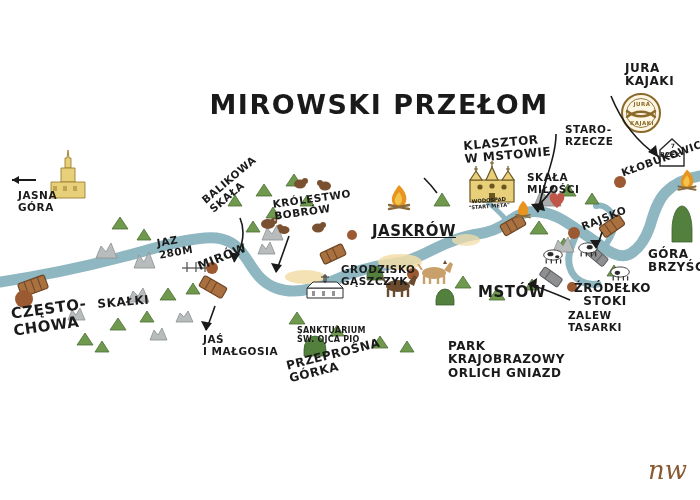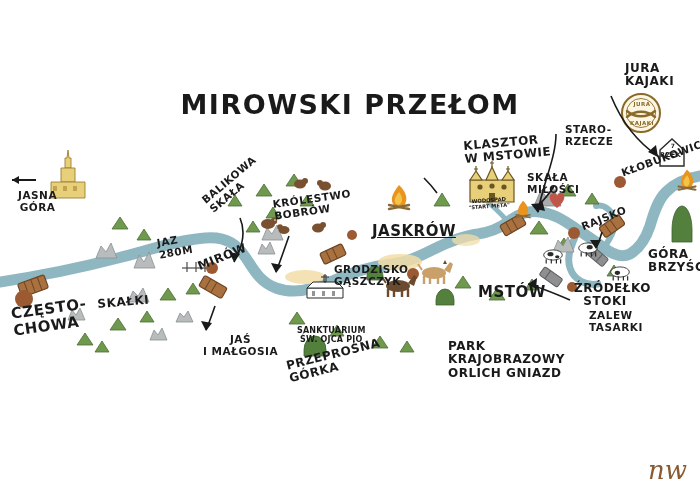--- a/index.html
+++ b/index.html
@@ -19,27 +19,28 @@
     white-space:pre;
     line-height:1.12;
     text-transform:uppercase;
     user-select:none;
   }
   .title{
     font-size:27px;
     letter-spacing:1.5px;
     text-align:center;
     line-height:1.25;
+    margin-left:29px;
   }
   .big{font-size:15px;}
   .med{font-size:12px;}
   .sm{font-size:10.5px;}
   .xs{font-size:8px;letter-spacing:0.2px;}
   .tiny{font-size:5.2px;letter-spacing:0px;}
-  .ctr{text-align:center;}
+  .ctr{}
   svg{position:absolute;left:0;top:0;overflow:visible;}
   .sig{
     position:absolute;
     color:#8a5a32;
     font-size:26px;
     font-family:"DejaVu Serif", serif;
     font-style:italic;
   }
 </style>
 </head>
@@ -342,42 +343,42 @@
       <div class="lbl med" style="left: 97px; top: 298px; transform: rotate(-5deg); transform-origin: left top;">SKAŁKI</div>
       <div class="lbl sm" style="left: 156px; top: 238px; transform: rotate(-10deg); transform-origin: left top;">JAZ
 280m</div>
       <div class="lbl med" style="left: 196px; top: 261px; transform: rotate(-22deg); transform-origin: left top;">MIRÓW</div>
       <div class="lbl sm" style="left: 200px; top: 197px; transform: rotate(-40deg); transform-origin: left top;">BALIKOWA
 SKAŁA</div>
       <div class="lbl sm" style="left: 272px; top: 199px; transform: rotate(-8deg); transform-origin: left top;">KRÓLESTWO
 BOBRÓW</div>
       <div class="lbl sm ctr" style="left: 203px; top: 334px; transform-origin: left top;">JAŚ
 i MAŁGOSIA</div>
-      <div class="lbl sm" style="left: 334px; top: 264px; transform-origin: left top;">GRODZISKO
+      <div class="lbl sm" style="left: 341px; top: 264px; transform-origin: left top;">GRODZISKO
 GĄSZCZYK</div>
       <div class="lbl xs ctr" style="left: 297px; top: 306px; transform-origin: left top; margin-top: 21px;">SANKTUARIUM
 ŚW. OJCA PIO</div>
       <div class="lbl big" style="left: 372px; top: 223px; transform-origin: left top; text-decoration: underline;">JASKRÓW</div>
       <div class="lbl med" style="left: 285px; top: 360px; transform: rotate(-14deg); transform-origin: left top;">PRZEPROŚNA
 GÓRKA</div>
       <div class="lbl med" style="left: 448px; top: 340px; transform-origin: left top;">PARK
 KRAJOBRAZOWY
 ORLICH GNIAZD</div>
       <div class="lbl big" style="left: 478px; top: 284px; transform-origin: left top;">MSTÓW</div>
       <div class="lbl med" style="left: 463px; top: 140px; transform: rotate(-5deg); transform-origin: left top;">KLASZTOR
 W MSTOWIE</div>
       <div class="lbl sm" style="left: 527px; top: 172px; transform-origin: left top;">SKAŁA
 MIŁOŚCI</div>
       <div class="lbl sm" style="left: 565px; top: 124px; transform-origin: left top;">STARO-
 RZECZE</div>
       <div class="lbl sm" style="left: 620px; top: 168px; transform: rotate(-20deg); transform-origin: left top;">KŁOBUKOWICE</div>
       <div class="lbl sm" style="left: 580px; top: 222px; transform: rotate(-22deg); transform-origin: left top;">RAJSKO</div>
       <div class="lbl med" style="left: 574px; top: 282px; transform-origin: left top;">ŹRÓDEŁKO
   STOKI</div>
-      <div class="lbl sm" style="left: 589px; top: 310px; transform-origin: left top;">ZALEW
+      <div class="lbl sm" style="left: 568px; top: 310px; transform-origin: left top;">ZALEW
 TASARKI</div>
       <div class="lbl med" style="left: 648px; top: 248px; transform-origin: left top;">GÓRA
 BRZYŚCIA</div>
       <div class="lbl med" style="left: 625px; top: 62px; transform-origin: left top;">JURA
 KAJAKI</div>
     </div>
 
   <div class="sig" style="left:648px;top:455px;">nw</div>
 
 </div>

